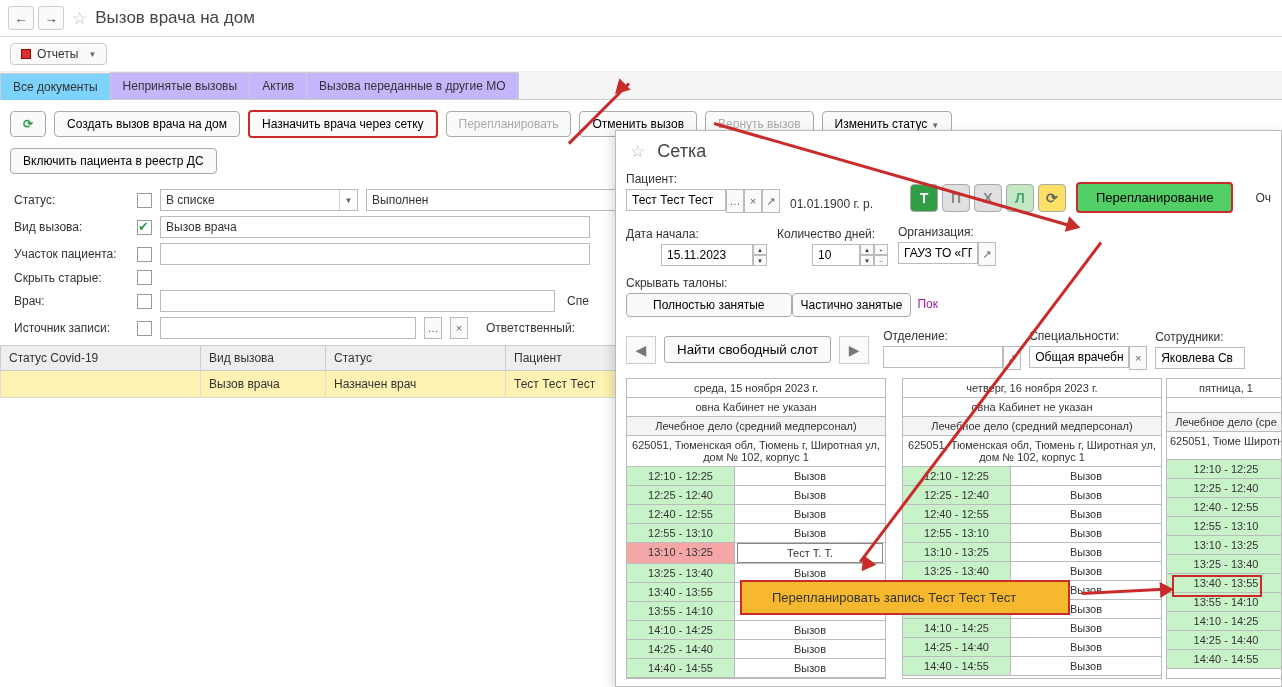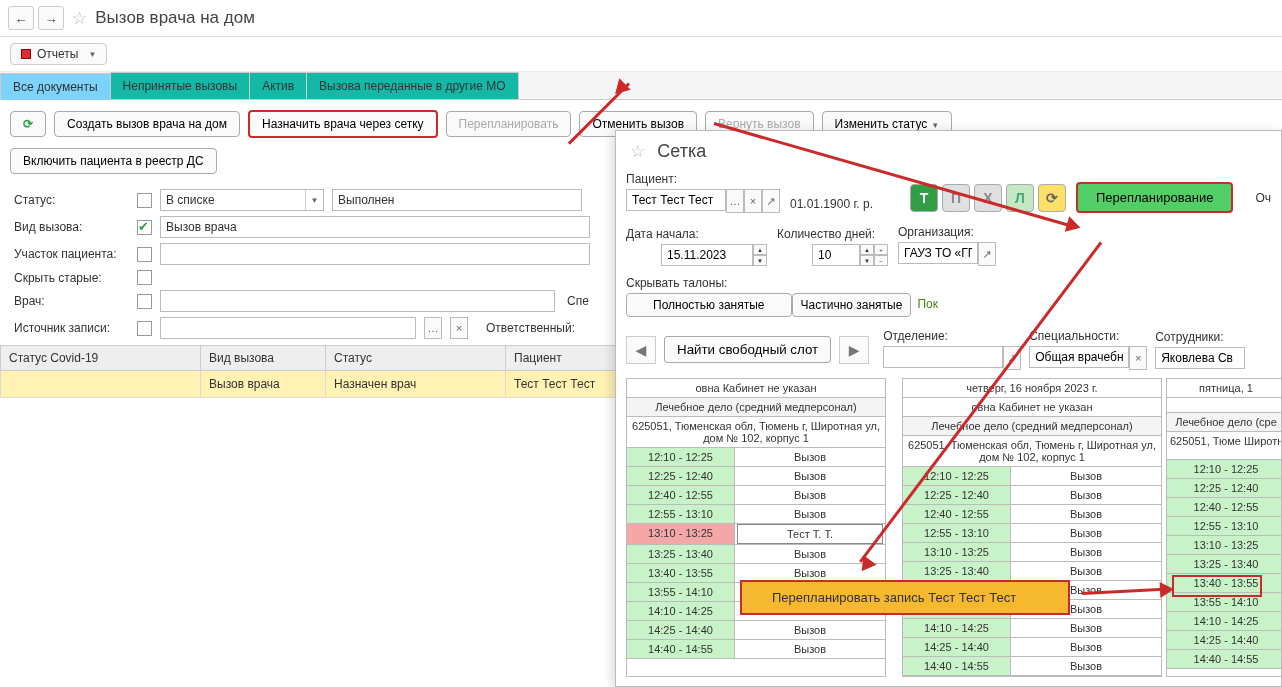--- a/index.html
+++ b/index.html
@@ -6,21 +6,21 @@
 body { background: #fff; font-size: 12px; color: #333; width: 1282px; height: 687px; overflow: hidden; position: relative; }
 .top-nav { display:flex; align-items:center; gap:4px; padding: 6px 8px; border-bottom:1px solid #ddd; }
 .nav-btn { border:1px solid #ccc; background:#fafafa; border-radius:3px; width:26px; height:24px; display:flex; align-items:center; justify-content:center; font-size:13px; cursor:pointer; }
 .star-icon { color:#bbb; font-size:17px; margin:0 4px; }
 .page-title { font-size:17px; font-weight:400; color:#444; }
 .reports-bar { padding:6px 10px; border-bottom:1px solid #eee; }
 .reports-btn { border:1px solid #ccc; background:#fafafa; border-radius:4px; padding:3px 10px; display:inline-flex; align-items:center; gap:6px; }
 .reports-btn .sq { width:10px; height:10px; background:#d63031; display:inline-block; border:1px solid #900; }
 .caret-down::after { content:"▼"; font-size:8px; margin-left:4px; color:#666; }
 .tabs-row { display:flex; border-bottom:1px solid #ccc; background:#f5f5f5; }
-.tab { padding:6px 12px; border:1px solid #ccc; border-bottom:none; background:#14b8a6; margin-right:-1px; cursor:pointer; }
+.tab { padding:6px 12px; border:1px solid #ccc; border-bottom:none; background:#c4b5fd; margin-right:-1px; cursor:pointer; }
 .tab.active { background:#7dd3fc; font-weight:normal; position:relative; top:1px; }
 .toolbar { display:flex; gap:8px; padding:10px; flex-wrap:wrap; align-items:center; }
 .tbtn { border:1px solid #aaa; background:#fafafa; border-radius:4px; padding:5px 12px; font-size:12px; cursor:pointer; }
 .tbtn.disabled { color:#aaa; }
 .tbtn.highlight { border:2.5px solid #c92a2a; }
 .refresh-ic { color:#2f9e44; font-weight:bold; }
 .filters { padding:0 14px; }
 .filter-row { display:flex; align-items:center; margin:5px 0; gap:8px; }
 .filter-row label { width:115px; font-size:12px; color:#333; }
 .chk { width:15px; height:15px; border:1px solid #999; display:inline-block; position:relative; background:#fff; }
@@ -121,21 +121,21 @@
   <button class="tbtn caret-down">Изменить статус</button>
 </div>
 <div style="padding:0 10px 10px;">
   <button class="tbtn">Включить пациента в реестр ДС</button>
 </div>
 
 <div class="filters">
   <div class="filter-row">
     <label>Статус:</label>
     <span class="chk"></span>
-    <span class="sel" style="width:164px">
+    <span class="sel" style="width:198px">
         <span>В списке</span>
         <span class="dd">▼</span>
       </span>
     <span class="sel" style="width:250px">
         <span>Выполнен</span>
       </span>
   </div>
   <div class="filter-row">
     <label>Вид вызова:</label>
     <span class="chk checked"></span>
@@ -244,21 +244,21 @@
       <div style="display:flex">
         <input class="inp" style="width: 80px;" value="ГАУЗ ТО «ГГ">
         <span class="btn-sm">↗</span>
       </div>
     </div>
     <div class="lblcol">
       <span>Скрывать талоны:</span>
       <div style="display:flex;">
         <button class="tbtn" style="padding:4px 26px">Полностью занятые</button>
         <button class="tbtn" style="padding:4px 8px">Частично занятые</button>
-        <span style="color:#4d7c0f;padding:4px 6px">Пок</span>
+        <span style="color:#a21caf;padding:4px 6px">Пок</span>
       </div>
     </div>
   </div>
 
   <div class="nav-slot">
     <div class="nav-arrow">◀</div>
     <button class="slot-btn">Найти свободный слот</button>
     <div class="nav-arrow">▶</div>
     <div class="lblcol" style="margin-left:6px;">
       <span>Отделение:</span>
@@ -275,20 +275,21 @@
         </div>
     </div>
     <div class="lblcol">
       <span>Сотрудники:</span>
       <input class="inp" style="width: 90px;" value="Яковлева Св">
     </div>
   </div>
 
   <div class="schedule-wrap">
     <div class="day-col">
+      <div class="day-head">среда, 15 ноября 2023 г.</div>
       <div class="day-sub1">овна Кабинет не указан</div>
       <div class="day-sub2">Лечебное дело (средний медперсонал)</div>
       <div class="day-addr">625051, Тюменская обл, Тюмень г, Широтная ул, дом № 102, корпус 1</div>
       <div id="day1-slots">
           <div class="slot-row">
             <div class="slot-time">12:10 - 12:25</div>
             <div class="slot-label">Вызов</div>
           </div>
           <div class="slot-row">
             <div class="slot-time">12:25 - 12:40</div>

